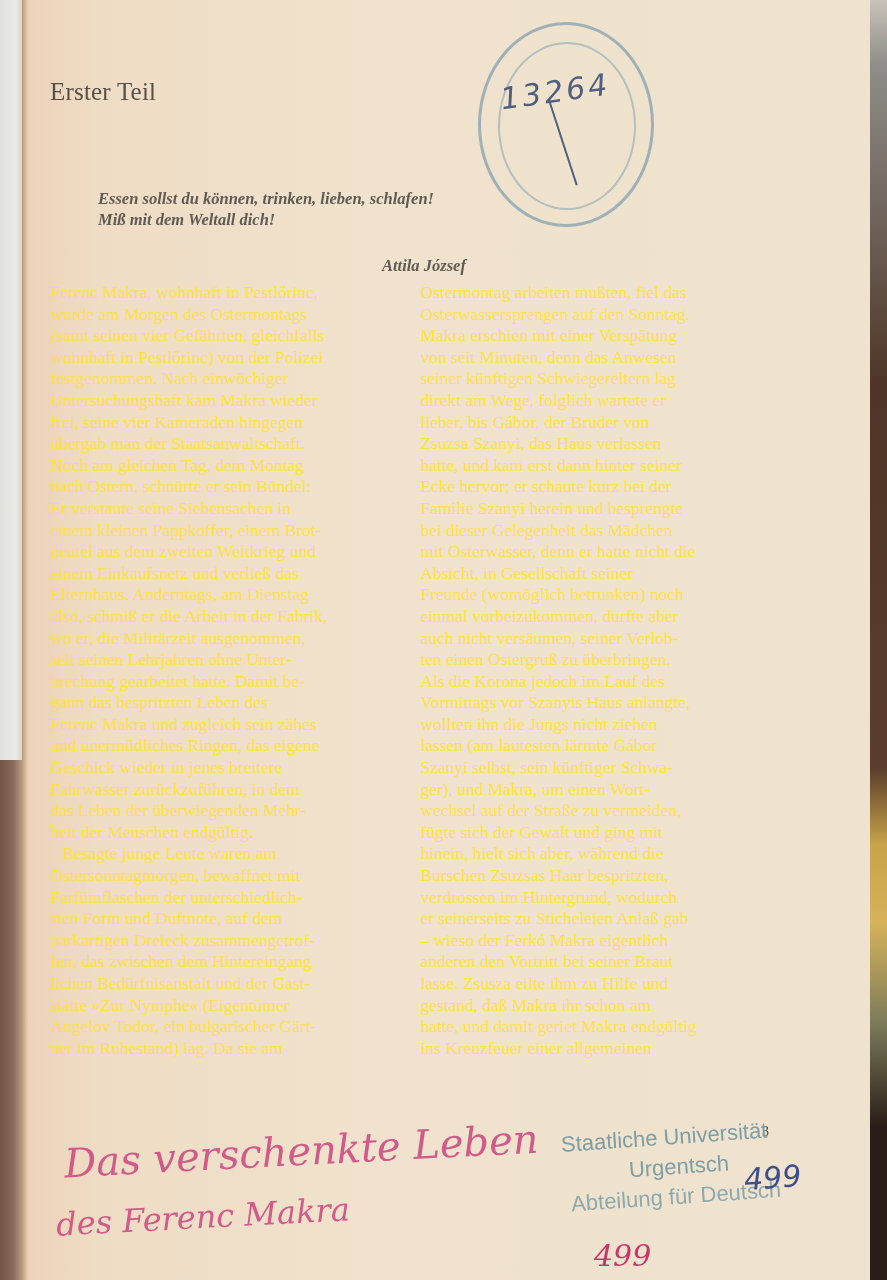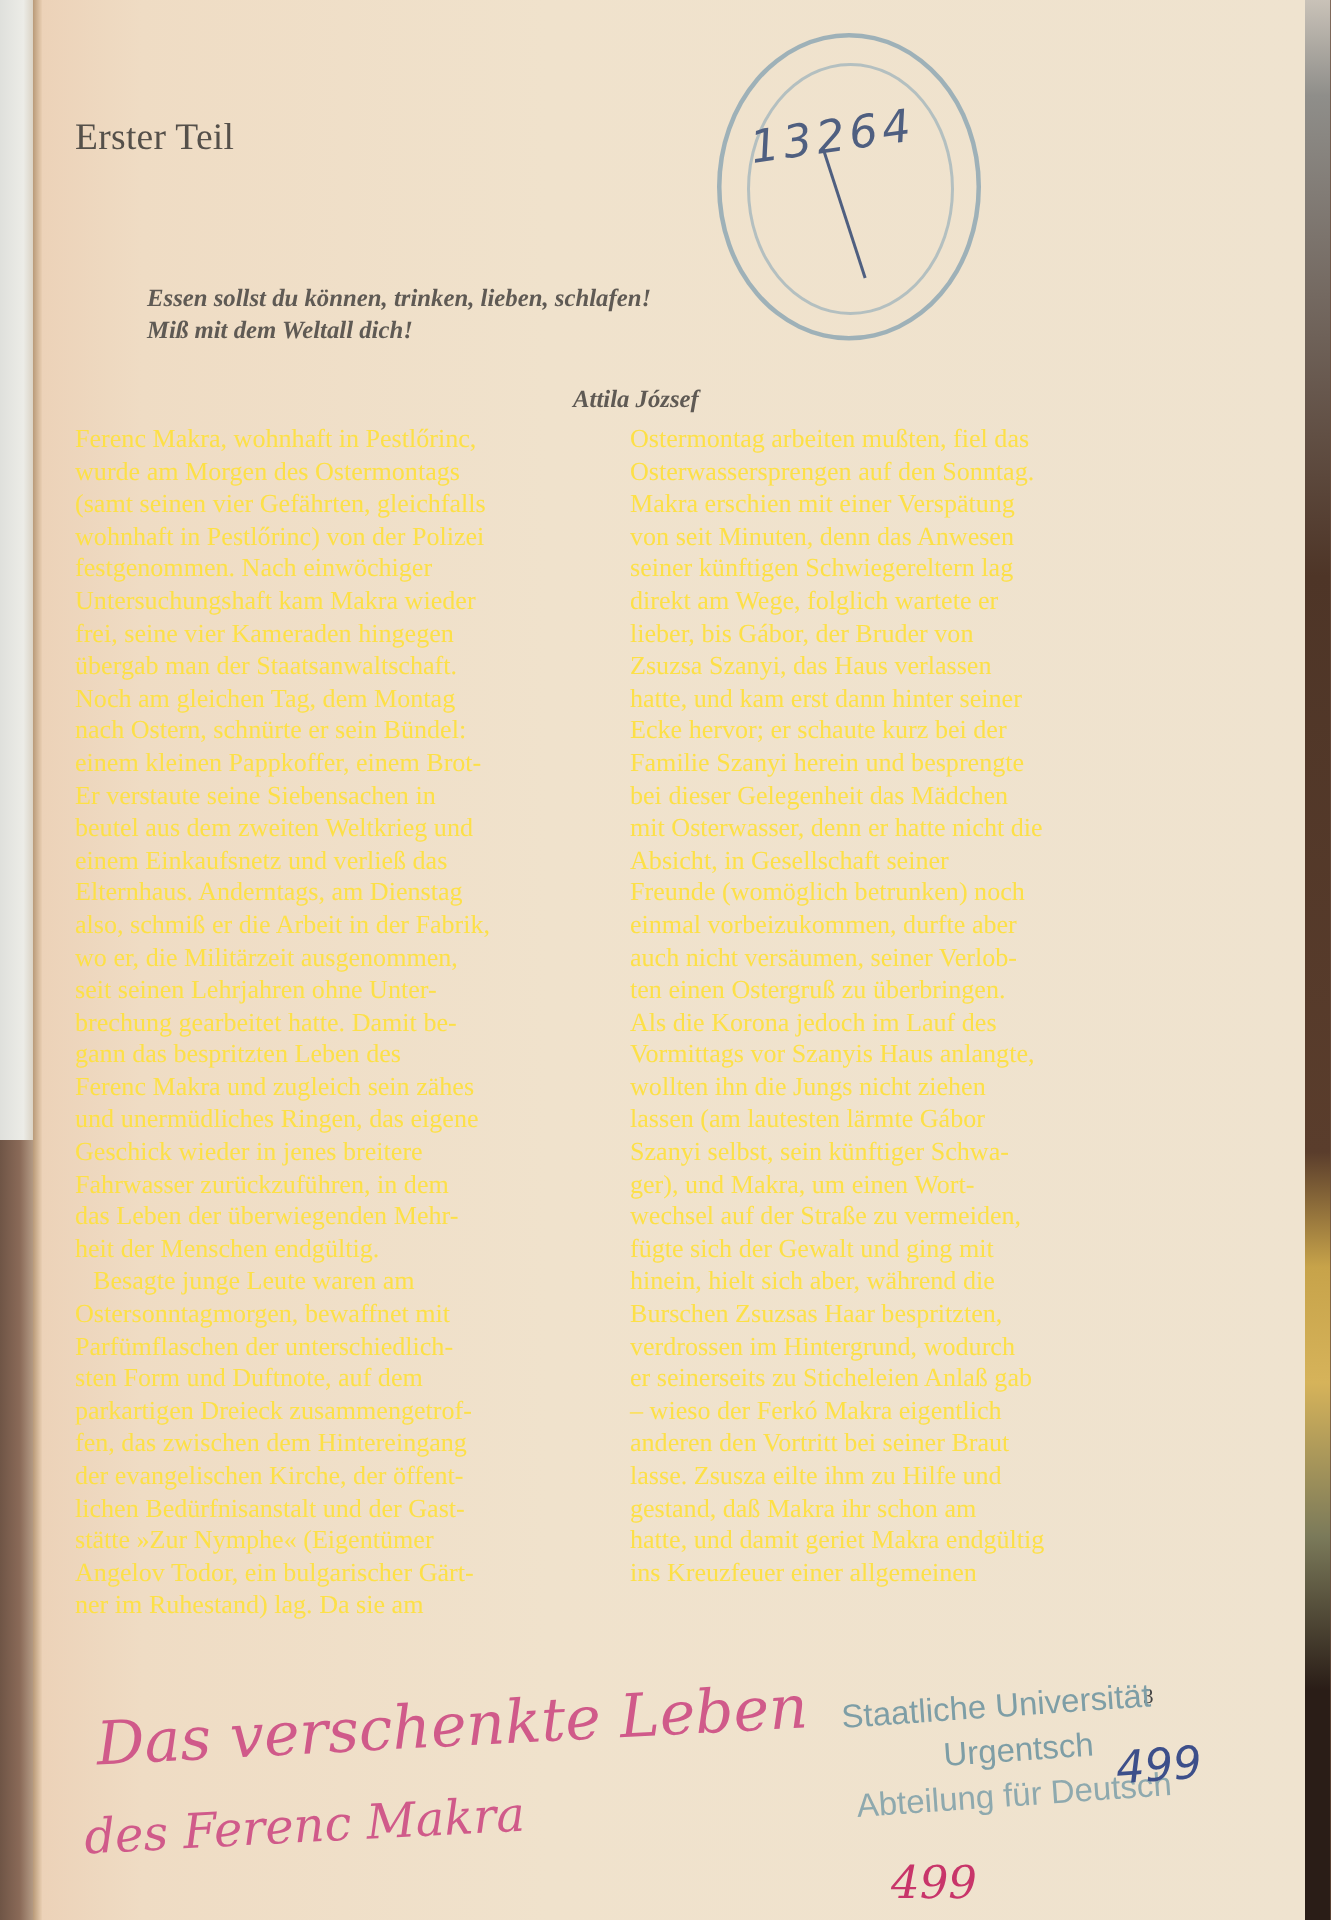--- a/index.html
+++ b/index.html
@@ -126,43 +126,42 @@
   <span class="line">Ferenc Makra, wohnhaft in Pestlőrinc,</span>
   <span class="line">wurde am Morgen des Ostermontags</span>
   <span class="line">(samt seinen vier Gefährten, gleichfalls</span>
   <span class="line">wohnhaft in Pestlőrinc) von der Polizei</span>
   <span class="line">festgenommen. Nach einwöchiger</span>
   <span class="line">Untersuchungshaft kam Makra wieder</span>
   <span class="line">frei, seine vier Kameraden hingegen</span>
   <span class="line">übergab man der Staatsanwaltschaft.</span>
   <span class="line">Noch am gleichen Tag, dem Montag</span>
   <span class="line">nach Ostern, schnürte er sein Bündel:</span>
+  <span class="line">Er verstaute seine Siebensachen in</span>
   <span class="line">einem kleinen Pappkoffer, einem Brot-</span>
-  <span class="line">Er verstaute seine Siebensachen in</span>
   <span class="line">beutel aus dem zweiten Weltkrieg und</span>
   <span class="line">einem Einkaufsnetz und verließ das</span>
   <span class="line">Elternhaus. Anderntags, am Dienstag</span>
   <span class="line">also, schmiß er die Arbeit in der Fabrik,</span>
   <span class="line">wo er, die Militärzeit ausgenommen,</span>
   <span class="line">seit seinen Lehrjahren ohne Unter-</span>
   <span class="line">brechung gearbeitet hatte. Damit be-</span>
   <span class="line">gann das bespritzten Leben des</span>
   <span class="line">Ferenc Makra und zugleich sein zähes</span>
   <span class="line">und unermüdliches Ringen, das eigene</span>
   <span class="line">Geschick wieder in jenes breitere</span>
   <span class="line">Fahrwasser zurückzuführen, in dem</span>
   <span class="line">das Leben der überwiegenden Mehr-</span>
   <span class="line">heit der Menschen endgültig.</span>
   <span class="line indent">Besagte junge Leute waren am</span>
   <span class="line">Ostersonntagmorgen, bewaffnet mit</span>
   <span class="line">Parfümflaschen der unterschiedlich-</span>
   <span class="line">sten Form und Duftnote, auf dem</span>
   <span class="line">parkartigen Dreieck zusammengetrof-</span>
   <span class="line">fen, das zwischen dem Hintereingang</span>
-  <span class="line">der evangelischen Kirche, der öffent-</span>
   <span class="line">lichen Bedürfnisanstalt und der Gast-</span>
   <span class="line">stätte »Zur Nymphe« (Eigentümer</span>
   <span class="line">Angelov Todor, ein bulgarischer Gärt-</span>
   <span class="line">ner im Ruhestand) lag. Da sie am</span>
 </div>
 
 <div class="column col-right">
   <span class="line">Ostermontag arbeiten mußten, fiel das</span>
   <span class="line">Osterwassersprengen auf den Sonntag.</span>
   <span class="line">Makra erschien mit einer Verspätung</span>

